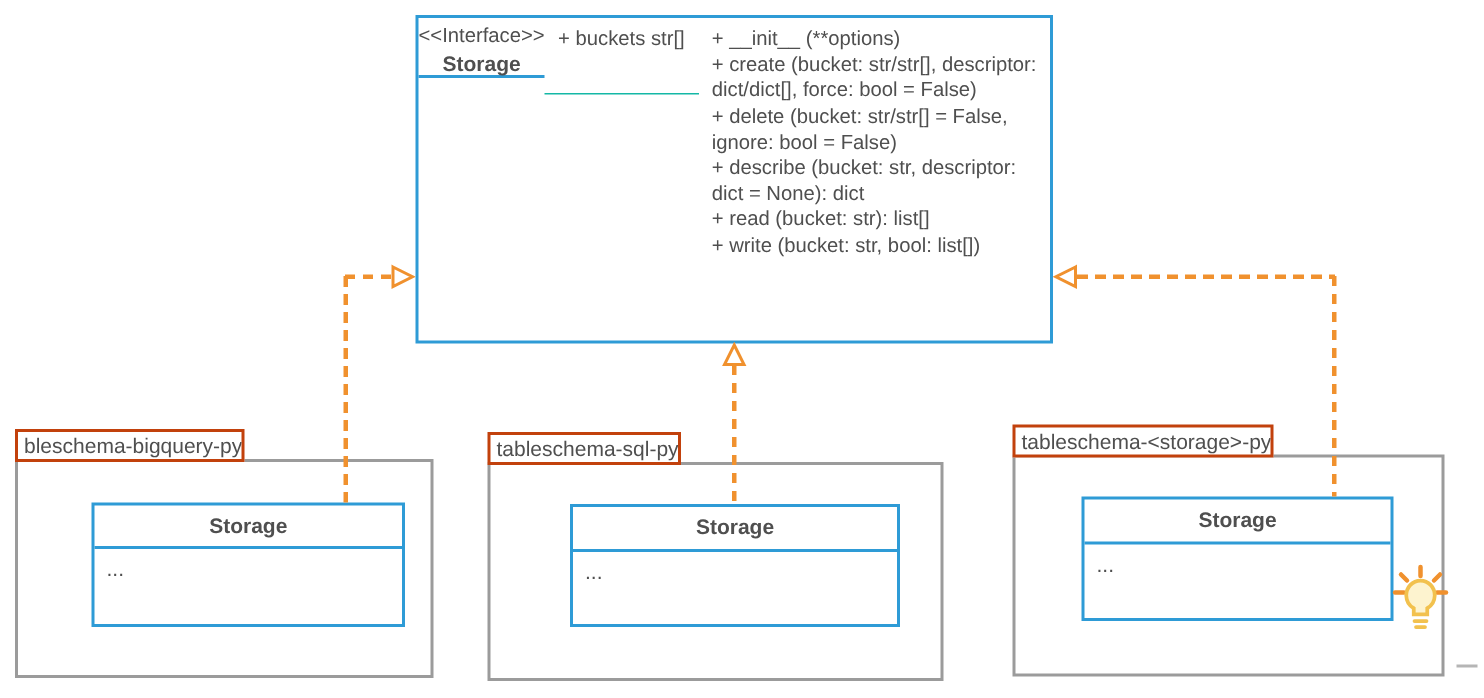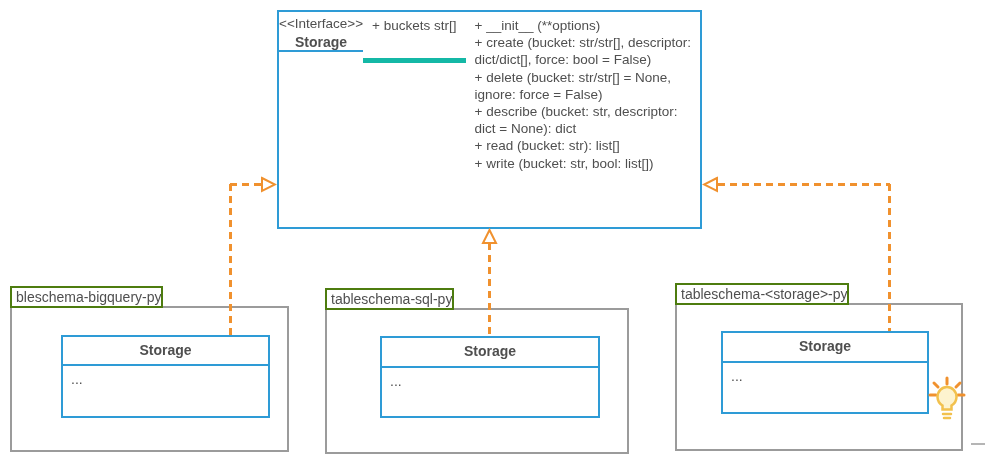--- a/index.html
+++ b/index.html
@@ -23,34 +23,34 @@
   }
   .uml-head {
     border-bottom: 2px solid #2e9bd6;
     text-align: center;
     padding-top: 3px;
     font-size: 13.5px;
     line-height: 18px;
   }
   .uml-head .cls-name { font-weight: bold; font-size: 14px; }
   .uml-attrs {
-    border-bottom: 5px solid #14b8a6;
+    border-bottom: 1px solid #14b8a6;
     padding: 6px 9px;
     font-size: 13.5px;
   }
   .uml-methods {
     flex: 1;
     padding: 5px 9px;
     font-size: 13.5px;
     line-height: 17.2px;
   }
 
   
   .pkg-tab {
-    border: 2px solid #4d7c0f;
+    border: 2px solid #c2410c;
     background: #ffffff;
     font-size: 14px;
     line-height: 19px;
     padding: 0 4px;
     white-space: nowrap;
     overflow: hidden;
     z-index: 3;
   }
   .pkg-body {
     border: 2px solid #9b9b9b;
@@ -98,21 +98,21 @@
     <div class="uml-head" style="height:40px;">
       <div>&lt;&lt;Interface&gt;&gt;</div>
       <div class="cls-name">Storage</div>
     </div>
     <div class="uml-attrs" style="height:51px;">
       <div>+ buckets str[]</div>
     </div>
     <div class="uml-methods">
       <div>+ __init__ (**options)</div>
       <div>+ create (bucket: str/str[], descriptor: dict/dict[], force: bool = False)</div>
-      <div>+ delete (bucket: str/str[] = None, ignore: force = False)</div>
+      <div>+ delete (bucket: str/str[] = False, ignore: bool = False)</div>
       <div>+ describe (bucket: str, descriptor: dict = None): dict</div>
       <div>+ read (bucket: str): list[]</div>
       <div>+ write (bucket: str, bool: list[])</div>
     </div>
   </div>
 
   <div class="abs pkg-tab" style="left:10px; top:286px; width:153px; height:22px;">
     <span>bleschema-bigquery-py</span>
   </div>
   <div class="abs pkg-body" style="left:10px; top:306px; width:279px; height:146px;"></div>

